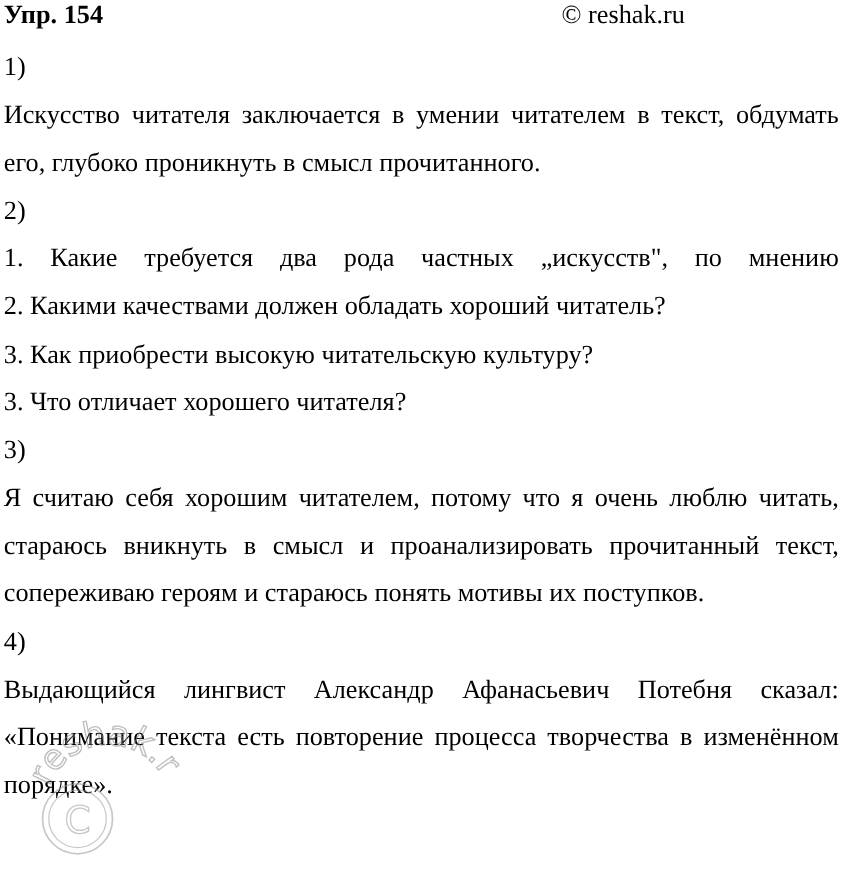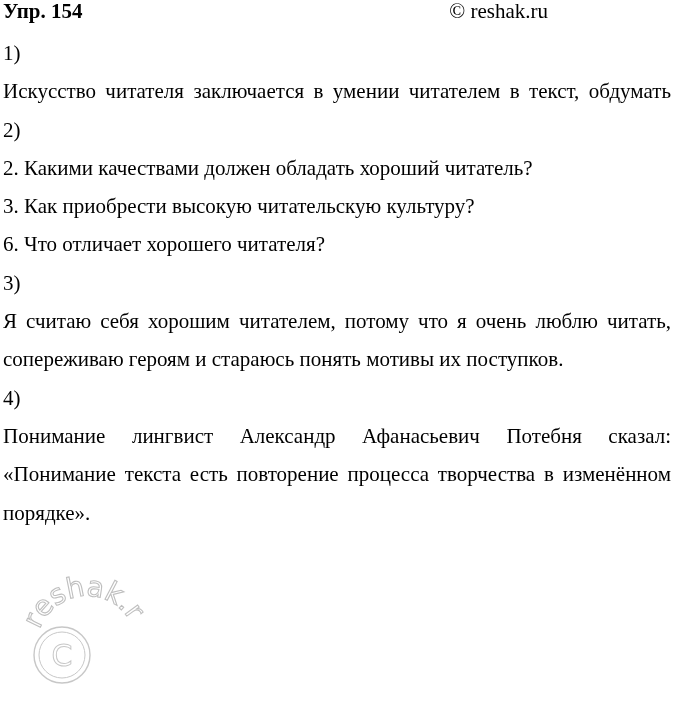--- a/index.html
+++ b/index.html
@@ -69,32 +69,35 @@
 
 <div class="header">
   <div class="ex-title">Упр. 154</div>
   <div class="copyright">© reshak.ru</div>
 </div>
 
 <div class="content">
 
   <div class="line">1)</div>
   <div class="line justify">Искусство читателя заключается в умении читателем в текст, обдумать</div>
+  <div class="line">его, глубоко проникнуть в смысл прочитанного.</div>
 
   <div class="line">2)</div>
+  <div class="line justify">1. Какие требуется два рода частных „искусств", по мнению</div>
   <div class="line">2. Какими качествами должен обладать хороший читатель?</div>
   <div class="line">3. Как приобрести высокую читательскую культуру?</div>
-  <div class="line">6. Что отличает хорошего читателя?</div>
+  <div class="line">3. Что отличает хорошего читателя?</div>
 
   <div class="line">3)</div>
   <div class="line justify">Я считаю себя хорошим читателем, потому что я очень люблю читать,</div>
+  <div class="line justify">стараюсь вникнуть в смысл и проанализировать прочитанный текст,</div>
   <div class="line">сопереживаю героям и стараюсь понять мотивы их поступков.</div>
 
   <div class="line">4)</div>
-  <div class="line justify">Понимание лингвист Александр Афанасьевич Потебня сказал:</div>
+  <div class="line justify">Выдающийся лингвист Александр Афанасьевич Потебня сказал:</div>
   <div class="line justify">«Понимание текста есть повторение процесса творчества в изменённом</div>
   <div class="line">порядке».</div>
 </div>
 
 <div class="watermark">
   <svg width="150" height="140" viewBox="0 0 150 140">
     <defs>
       <path id="wm-arc" d="M 28 78 A 50 50 0 0 1 120 60" fill="none"></path>
     </defs>
     <circle cx="48" cy="95" r="28" fill="none" stroke="#9a9a9a" stroke-width="1.4"></circle>

